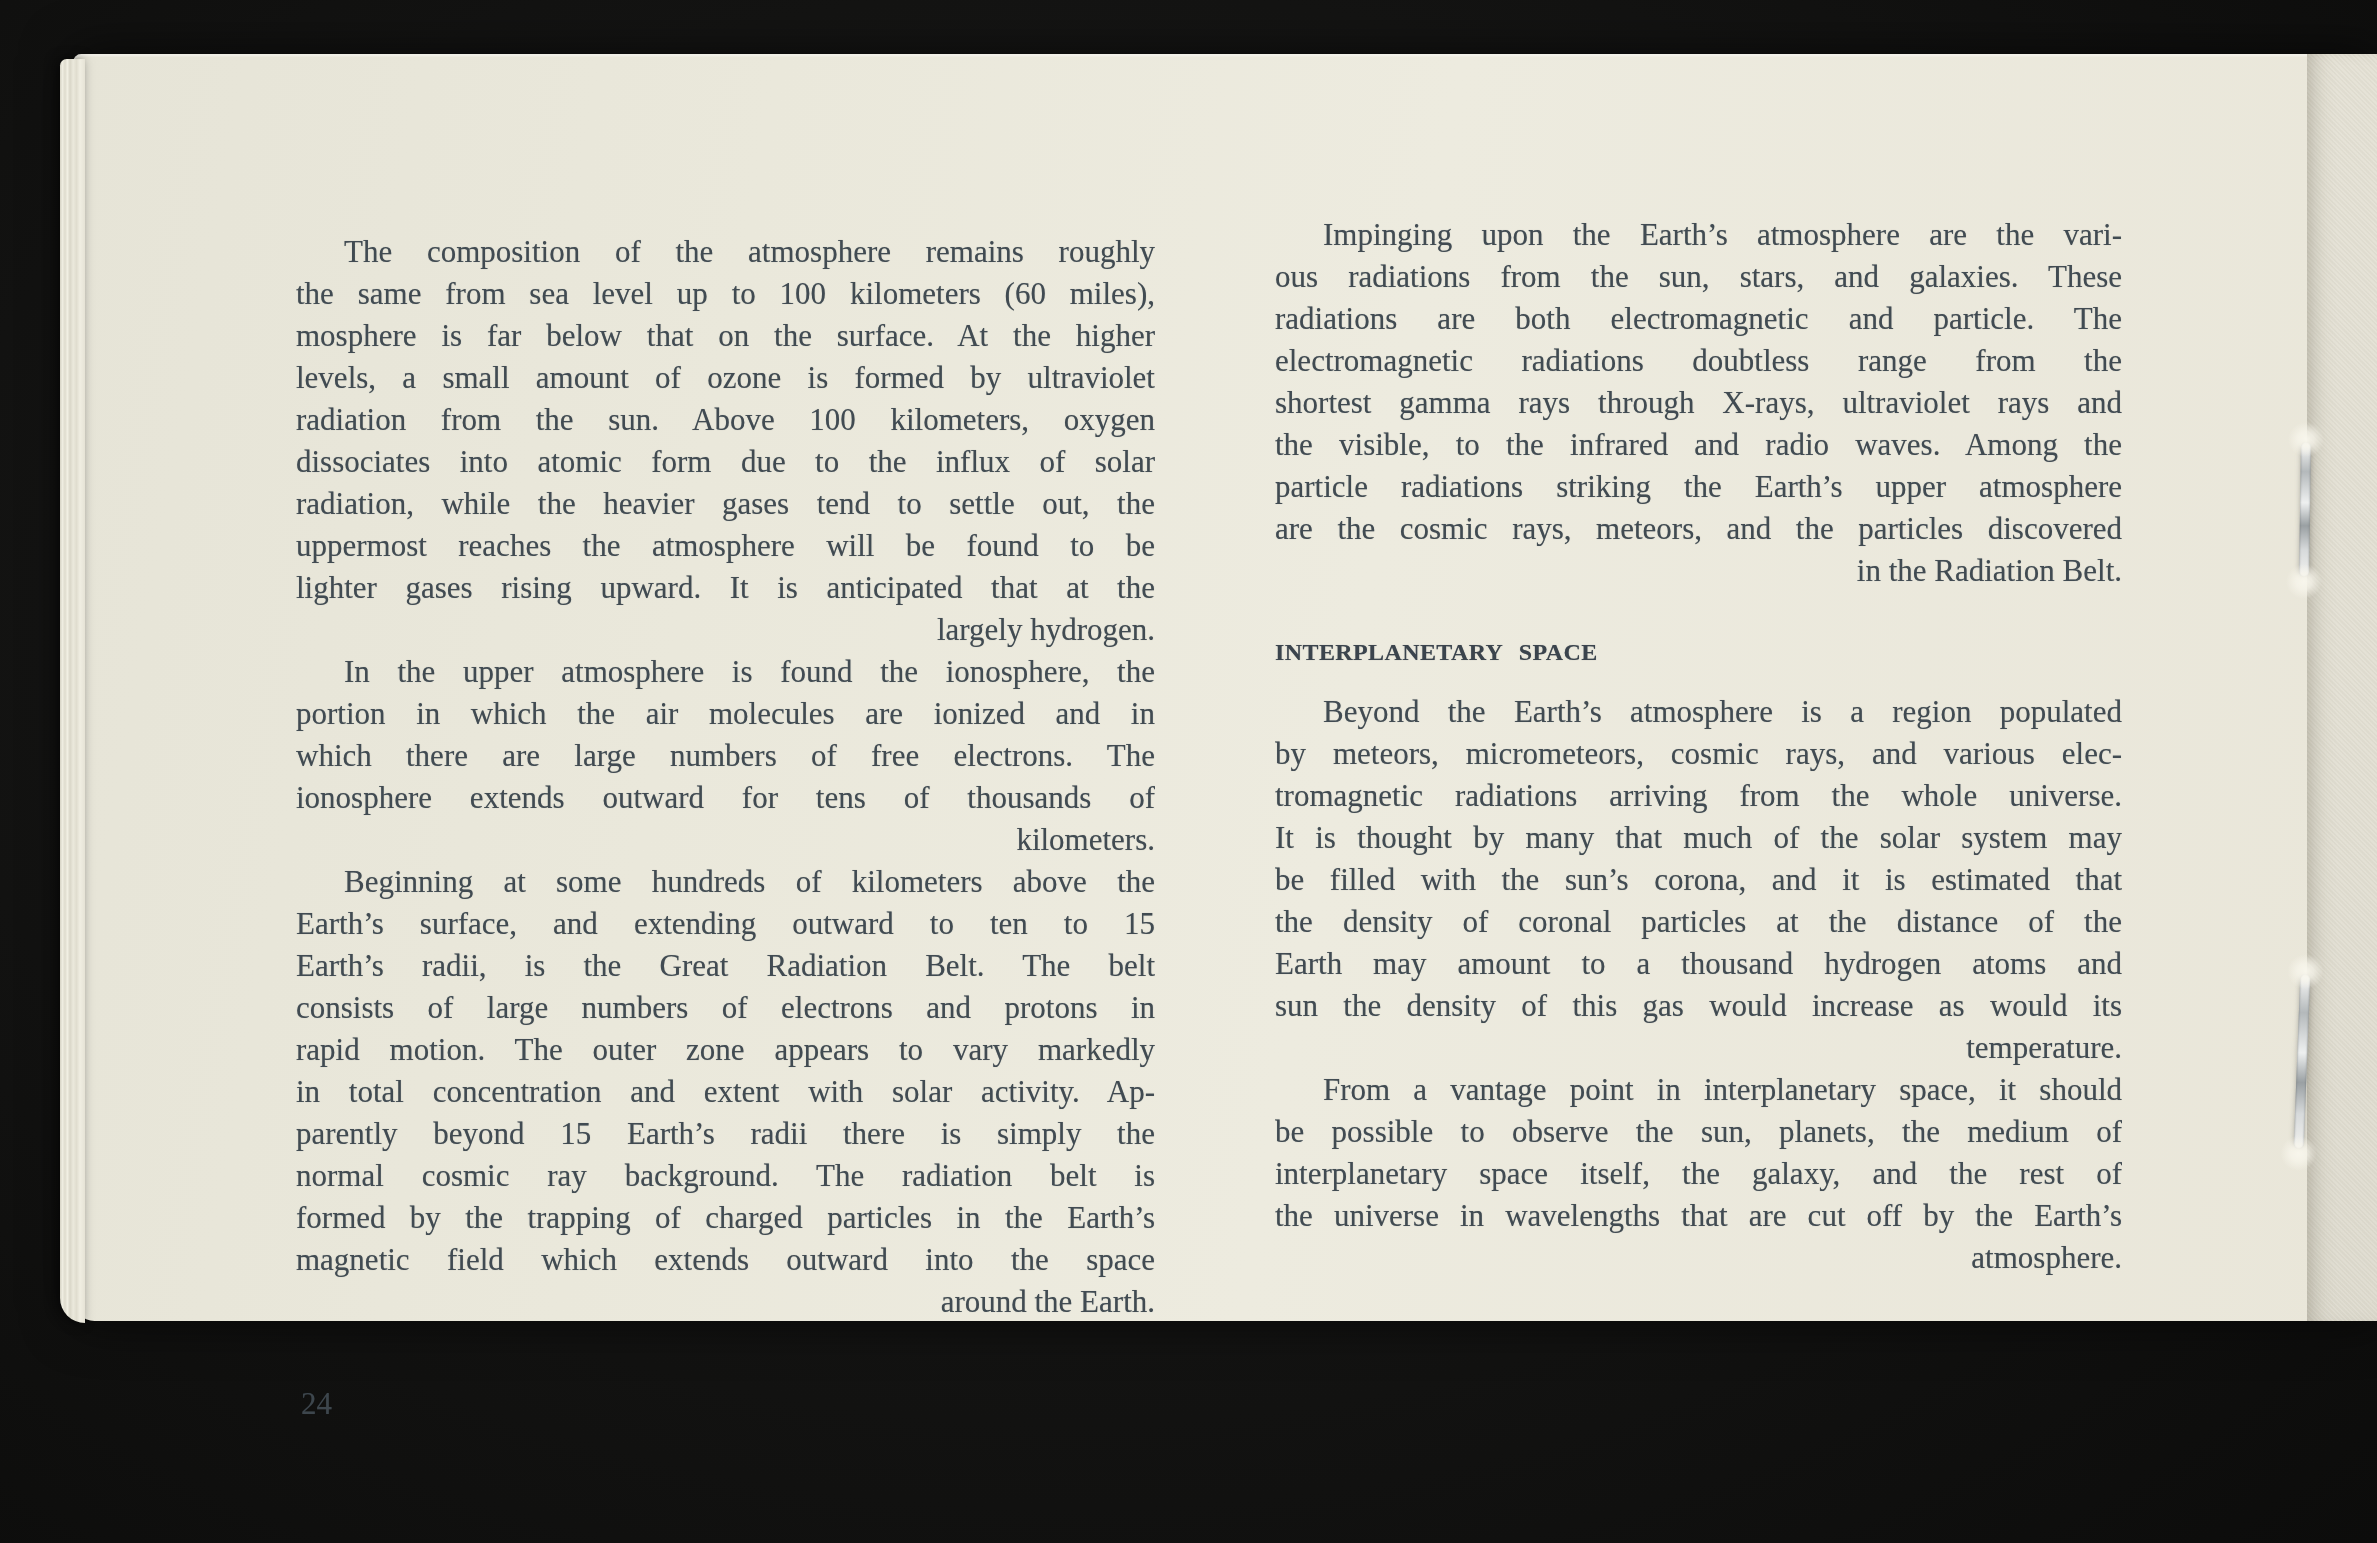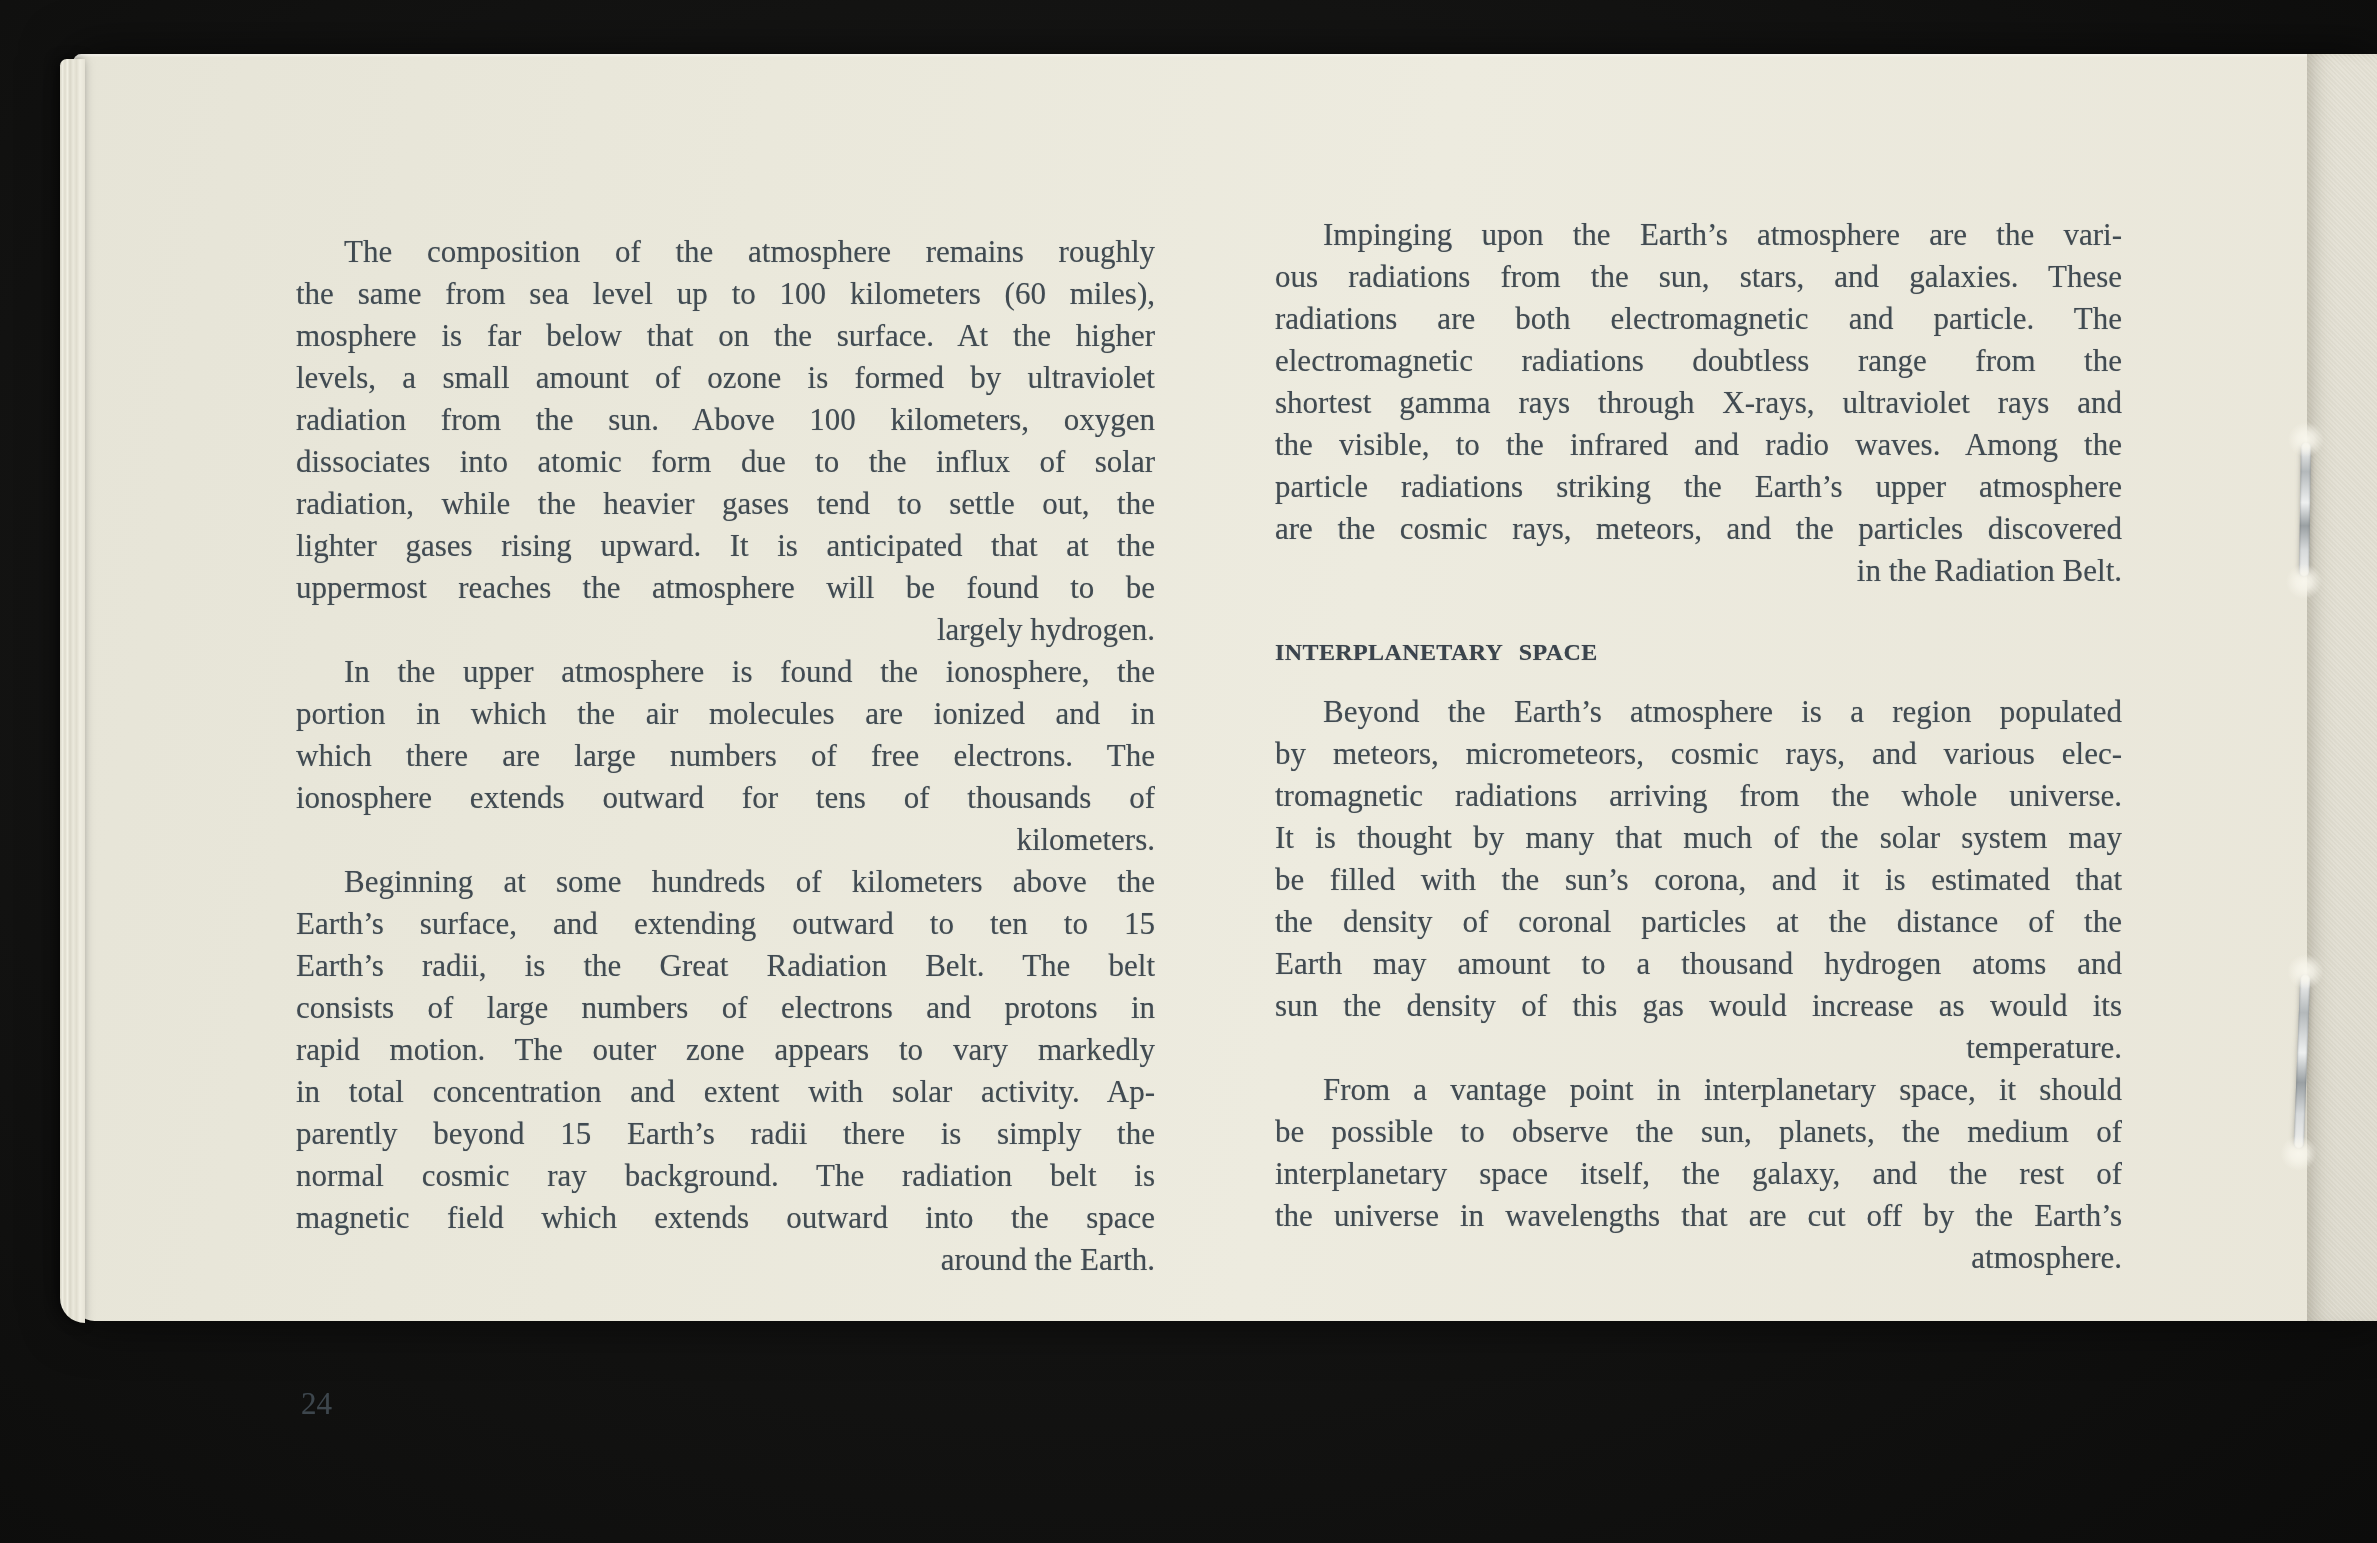--- a/index.html
+++ b/index.html
@@ -118,40 +118,41 @@
 
     <div class="col col-left">
       <div class="para">
           <div class="line">The composition of the atmosphere remains roughly</div>
           <div class="line">the same from sea level up to 100 kilometers (60 miles),</div>
           <div class="line">mosphere is far below that on the surface. At the higher</div>
           <div class="line">levels, a small amount of ozone is formed by ultraviolet</div>
           <div class="line">radiation from the sun. Above 100 kilometers, oxygen</div>
           <div class="line">dissociates into atomic form due to the influx of solar</div>
           <div class="line">radiation, while the heavier gases tend to settle out, the</div>
+          <div class="line">uppermost reaches the atmosphere will be found to be</div>
           <div class="line">lighter gases rising upward. It is anticipated that at the</div>
-          <div class="line">uppermost reaches the atmosphere will be found to be</div>
           <div class="line last">largely hydrogen.</div>
         </div>
       <div class="para">
           <div class="line">In the upper atmosphere is found the ionosphere, the</div>
           <div class="line">portion in which the air molecules are ionized and in</div>
           <div class="line">which there are large numbers of free electrons. The</div>
           <div class="line">ionosphere extends outward for tens of thousands of</div>
           <div class="line last">kilometers.</div>
         </div>
       <div class="para">
           <div class="line">Beginning at some hundreds of kilometers above the</div>
           <div class="line">Earth’s surface, and extending outward to ten to 15</div>
           <div class="line">Earth’s radii, is the Great Radiation Belt. The belt</div>
           <div class="line">consists of large numbers of electrons and protons in</div>
           <div class="line">rapid motion. The outer zone appears to vary markedly</div>
           <div class="line">in total concentration and extent with solar activity. Ap-</div>
           <div class="line">parently beyond 15 Earth’s radii there is simply the</div>
           <div class="line">normal cosmic ray background. The radiation belt is</div>
+          <div class="line">formed by the trapping of charged particles in the Earth’s</div>
           <div class="line">magnetic field which extends outward into the space</div>
           <div class="line last">around the Earth.</div>
         </div>
     </div>
 
     <div class="col col-right">
       <div class="para">
           <div class="line">Impinging upon the Earth’s atmosphere are the vari-</div>
           <div class="line">ous radiations from the sun, stars, and galaxies. These</div>
           <div class="line">radiations are both electromagnetic and particle. The</div>

